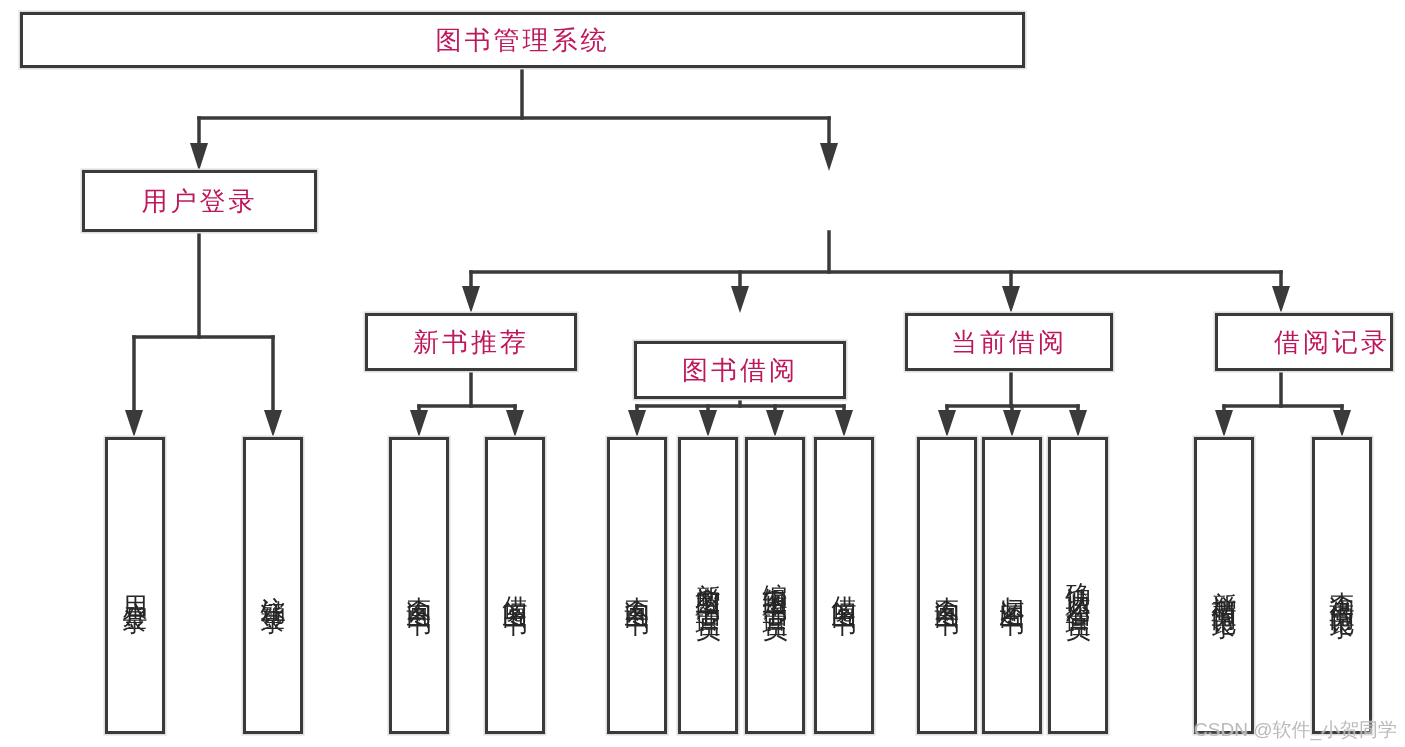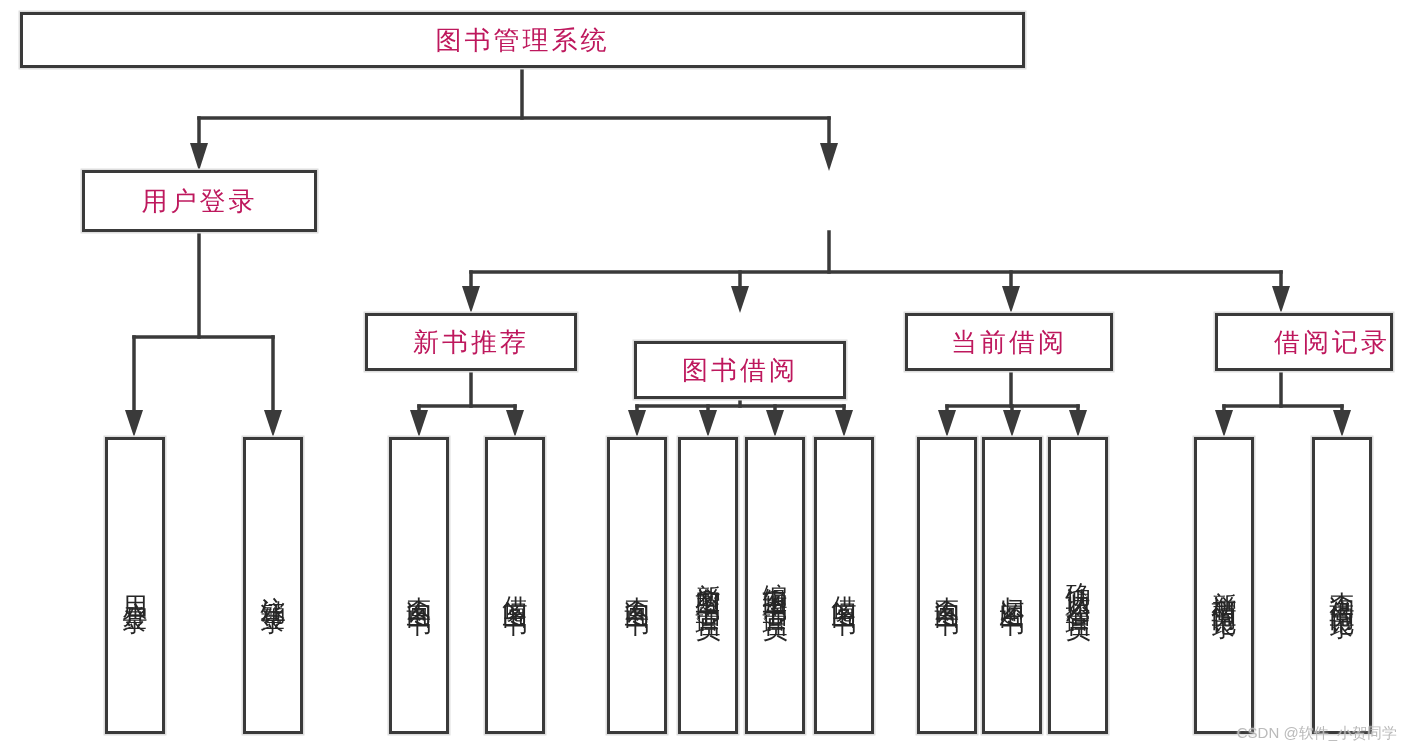--- a/index.html
+++ b/index.html
@@ -44,21 +44,21 @@
     font-size: 25px;
     letter-spacing: 5px;
     color: #262626;
     line-height: 1;
     white-space: nowrap;
   }
   .watermark {
     position: absolute;
     right: 8px;
     bottom: 4px;
-    font-size: 15px;
+    font-size: 19px;
     color: rgba(178, 178, 178, 0.9);
     text-shadow: 0 0 2px #ffffff;
     z-index: 3;
     white-space: nowrap;
   }
 </style>
 </head>
 <body>
 
 <div class="stage">

